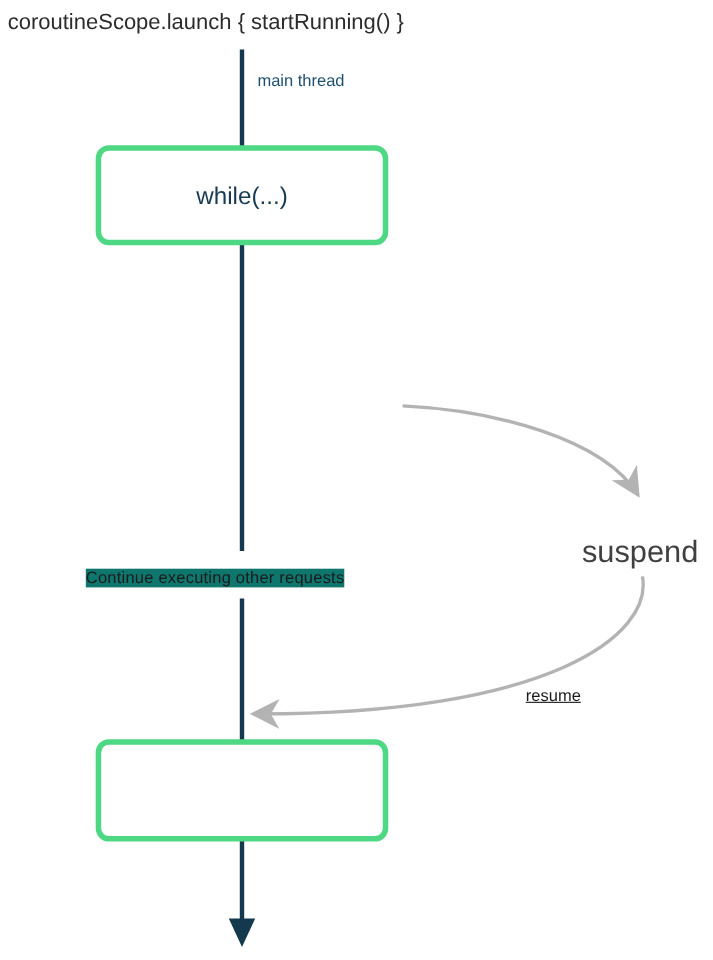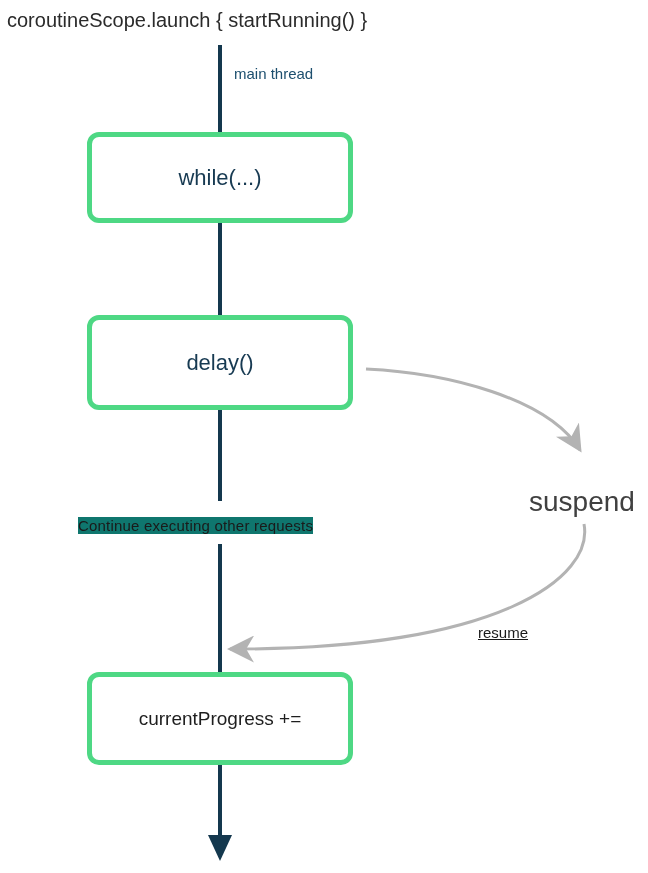--- a/index.html
+++ b/index.html
@@ -111,27 +111,23 @@
   </svg>
 
   <div class="txt title">coroutineScope.launch { startRunning() }</div>
 
   <div class="txt thread-label">main thread</div>
 
   <div class="box box-1">
     <span class="box-label">while(...)</span>
   </div>
 
-  <div class="box box-2">
-    <span class="box-label">delay()</span>
-  </div>
 
   <div class="txt continue-note">Continue executing other requests</div>
 
   <div class="txt suspend-label">suspend</div>
 
   <div class="txt resume-label">resume</div>
 
   <div class="box box-3">
-    <span class="box-label-small">currentProgress +=</span>
   </div>
 
 </div>
 
 </body></html>

